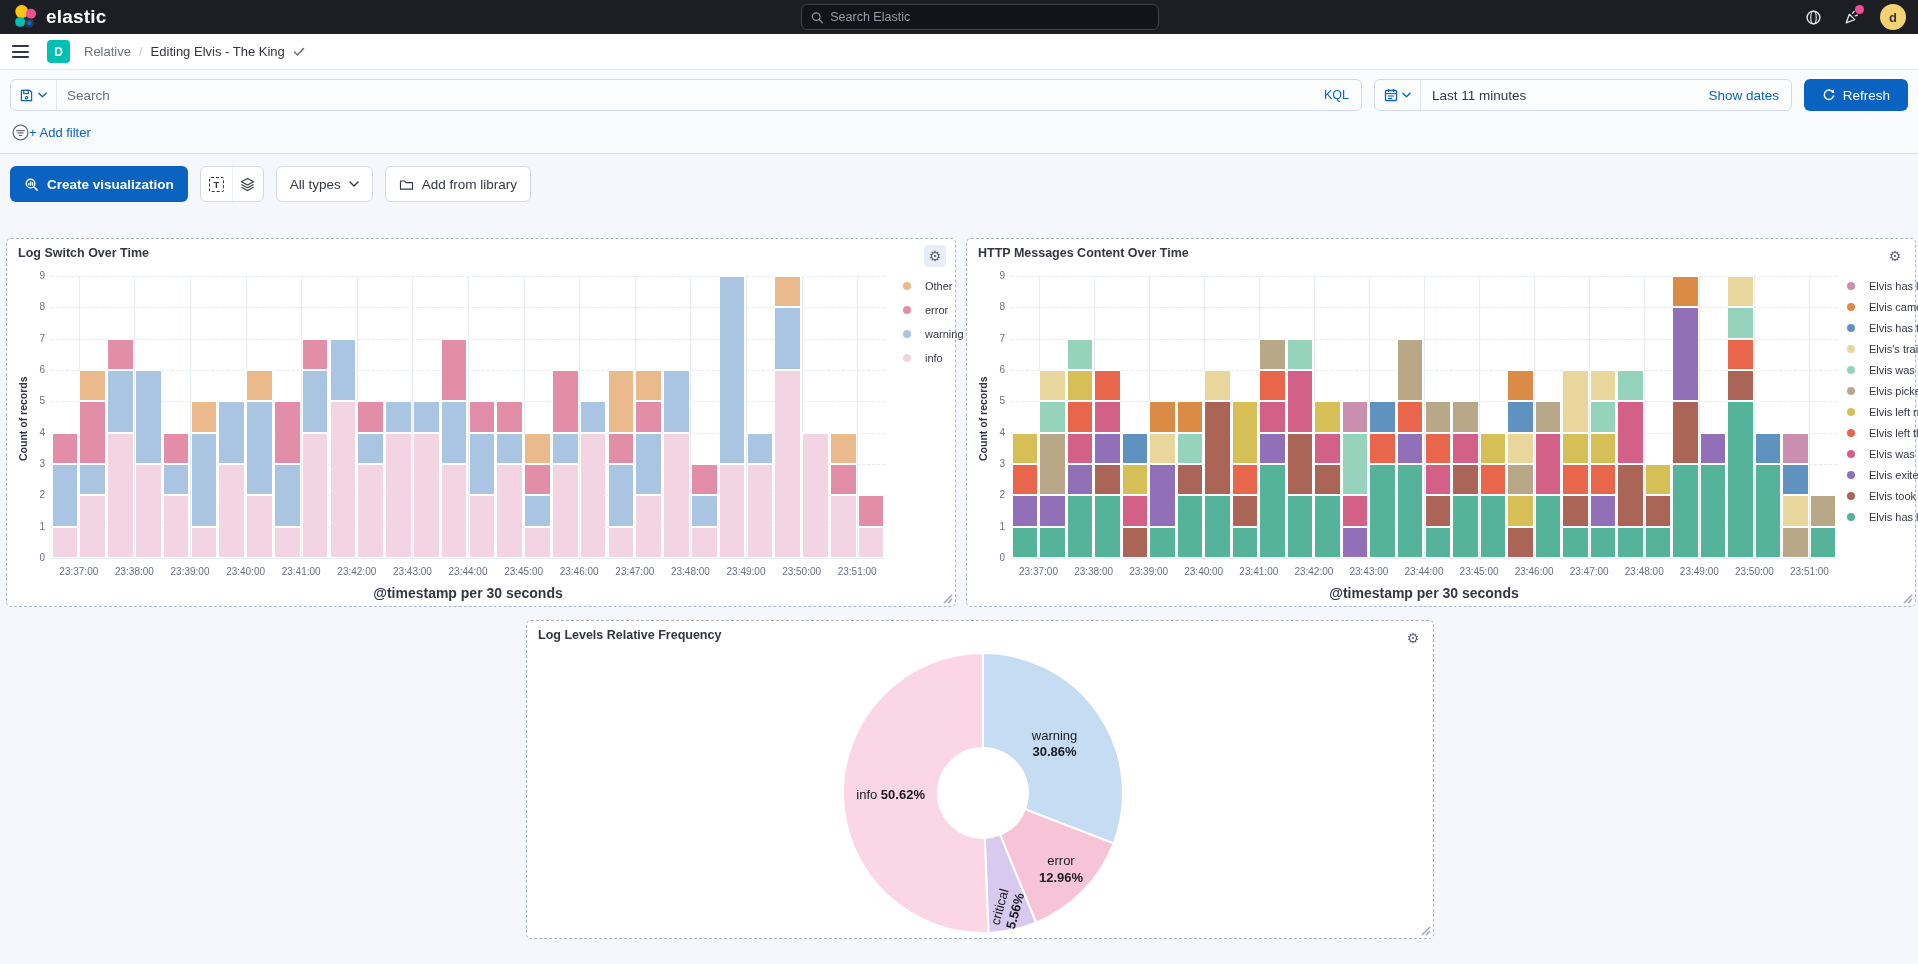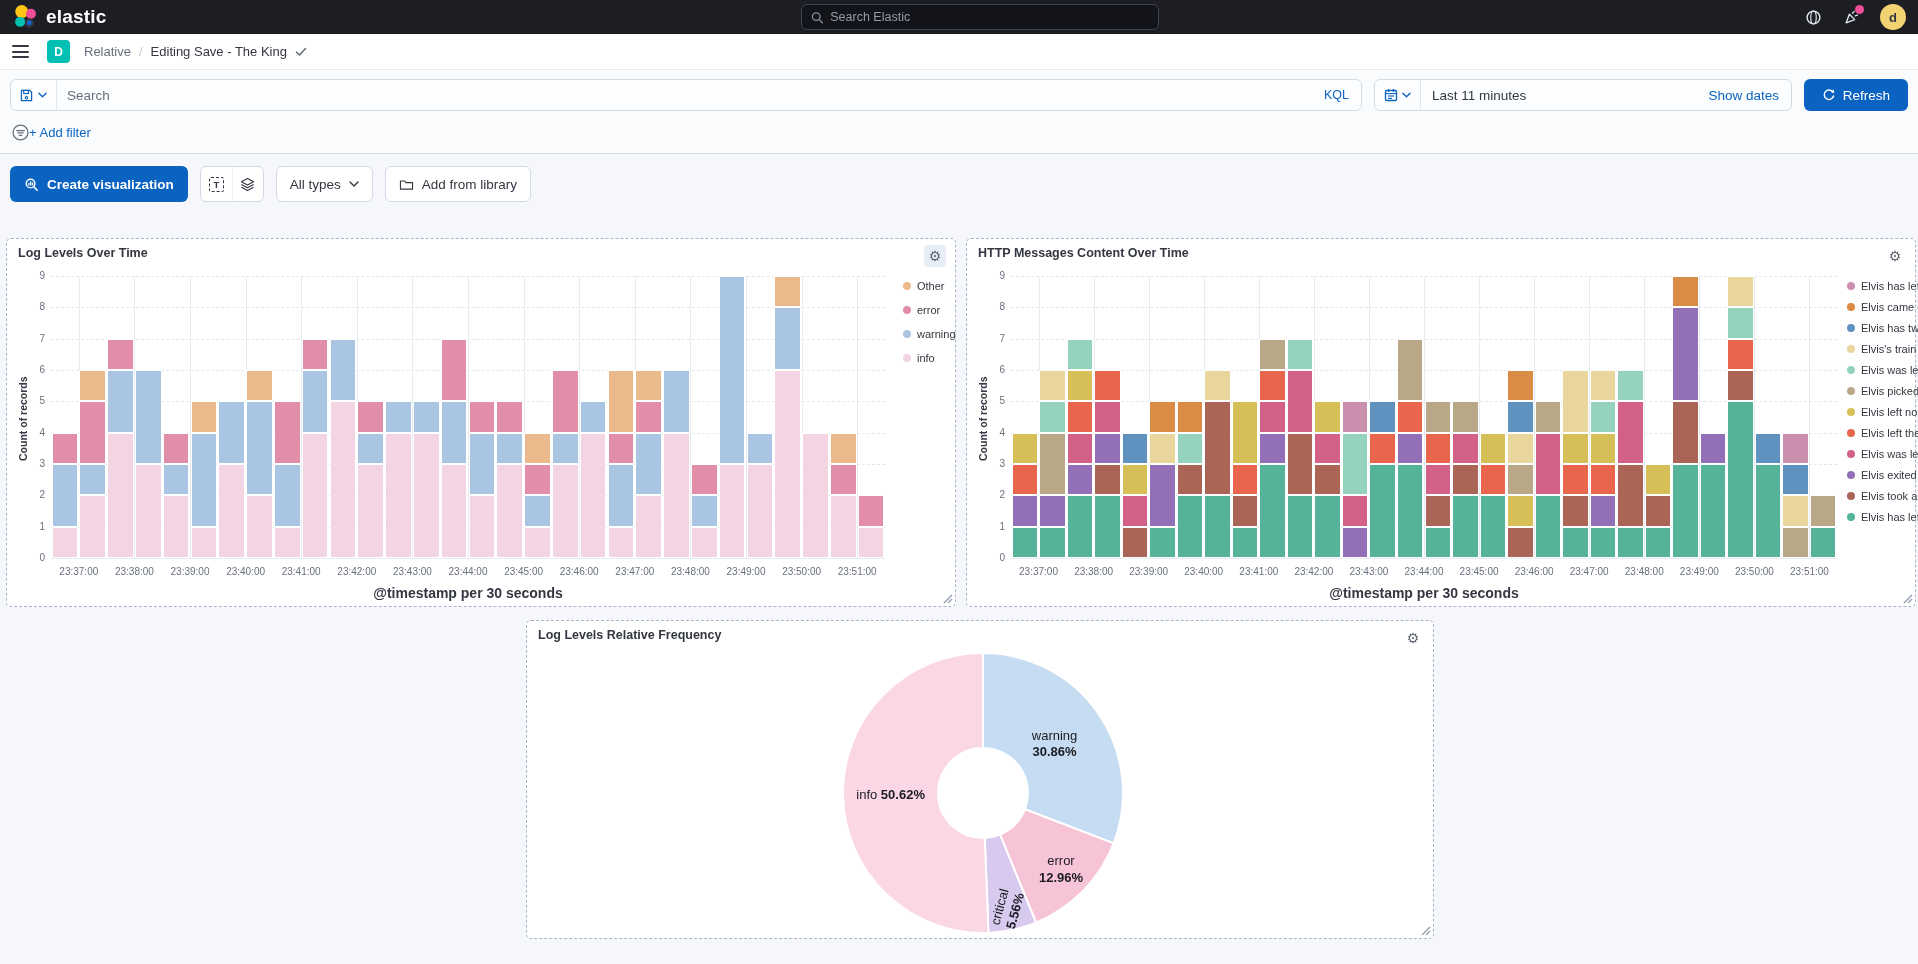--- a/index.html
+++ b/index.html
@@ -82,21 +82,21 @@
   .gridline-v { position:absolute; width:1px; background:#e7ebf2; }
   .gridline-h { position:absolute; height:0; border-top:1px dashed #e3e7ef; }
   .baseline { position:absolute; height:1px; background:#e7ebf2; }
   .bar-seg { position:absolute; border:1px solid #fff; }
   .ytick { position:absolute; font-size:10px; color:#69707d; text-align:right; width:20px; }
   .xtick { position:absolute; font-size:10px; color:#69707d; transform:translateX(-50%); white-space:nowrap; }
   .axis-title-x { position:absolute; font-size:14px; font-weight:700; color:#343741; transform:translateX(-50%); }
   .axis-title-y { position:absolute; font-size:10.5px; font-weight:700; color:#343741;
     transform:rotate(-90deg); transform-origin:left top; white-space:nowrap; }
   .legend { position:absolute; display:flex; flex-direction:column; }
-  .legend-item { display:flex; align-items:center; gap:6px; cursor:pointer;text-align:center; }
+  .legend-item { display:flex; align-items:center; gap:14px; cursor:pointer;text-align:center; }
   .legend-dot { width:8px; height:8px; border-radius:50%; flex:none; }
   .legend-label { font-size:11px; color:#343741; white-space:nowrap; }
 
   .donut-label { position:absolute; text-align:center; font-size:13px; color:#1a1c21; transform:translate(-50%,-50%); line-height:1.25; }
   .donut-label b { font-weight:700; }
   .nowrap { white-space:nowrap; }
 </style>
 </head>
 <body>
 
@@ -144,21 +144,21 @@
   <nav class="nav-bar">
     <div class="burger">
         <span></span>
         <span></span>
         <span></span>
       </div>
     <div class="dash-badge">D</div>
     <div class="crumbs">
       <span class="crumb-root">Relative</span>
       <span class="crumb-sep">/</span>
-      <span class="crumb-cur">Editing Save - The King</span>
+      <span class="crumb-cur">Editing Elvis - The King</span>
       <svg width="12" height="10" viewBox="0 0 12 10">
         <polyline points="1.5,5 4.5,8 10.5,1.5" fill="none" stroke="#69707d" stroke-width="1.6" stroke-linecap="round" stroke-linejoin="round"></polyline>
       </svg>
     </div>
   </nav>
 
   <section class="query-area">
     <div class="query-row">
       <div class="query-box">
         <div class="query-prepend">
@@ -242,21 +242,21 @@
     </button>
     <button class="btn-plain">
       <svg width="15" height="13" viewBox="0 0 16 14">
         <path d="M1.5 3.5 v8.5 h13 v-7 h-7 l-1.6-1.8 h-4.4 z" fill="none" stroke="#343741" stroke-width="1.2" stroke-linejoin="round"></path>
       </svg>
       <span>Add from library</span>
     </button>
   </div>
 
   <div class="panel" id="panel-0" style="left:6px; top:238px; width:950px; height:369px;">
-    <span class="panel-title">Log Levels Over Time</span>
+    <span class="panel-title">Log Switch Over Time</span>
     <div class="panel-gear hovered">⚙</div>
     <div class="chart-canvas">
         <div class="gridline-h" style="left:44px; width:834px; top:287.6666666666667px;"></div>
         <div class="gridline-h" style="left:44px; width:834px; top:256.3333333333333px;"></div>
         <div class="gridline-h" style="left:44px; width:834px; top:225px;"></div>
         <div class="gridline-h" style="left:44px; width:834px; top:193.66666666666669px;"></div>
         <div class="gridline-h" style="left:44px; width:834px; top:162.33333333333334px;"></div>
         <div class="gridline-h" style="left:44px; width:834px; top:131px;"></div>
         <div class="gridline-h" style="left:44px; width:834px; top:99.66666666666669px;"></div>
         <div class="gridline-h" style="left:44px; width:834px; top:68.33333333333334px;"></div>

